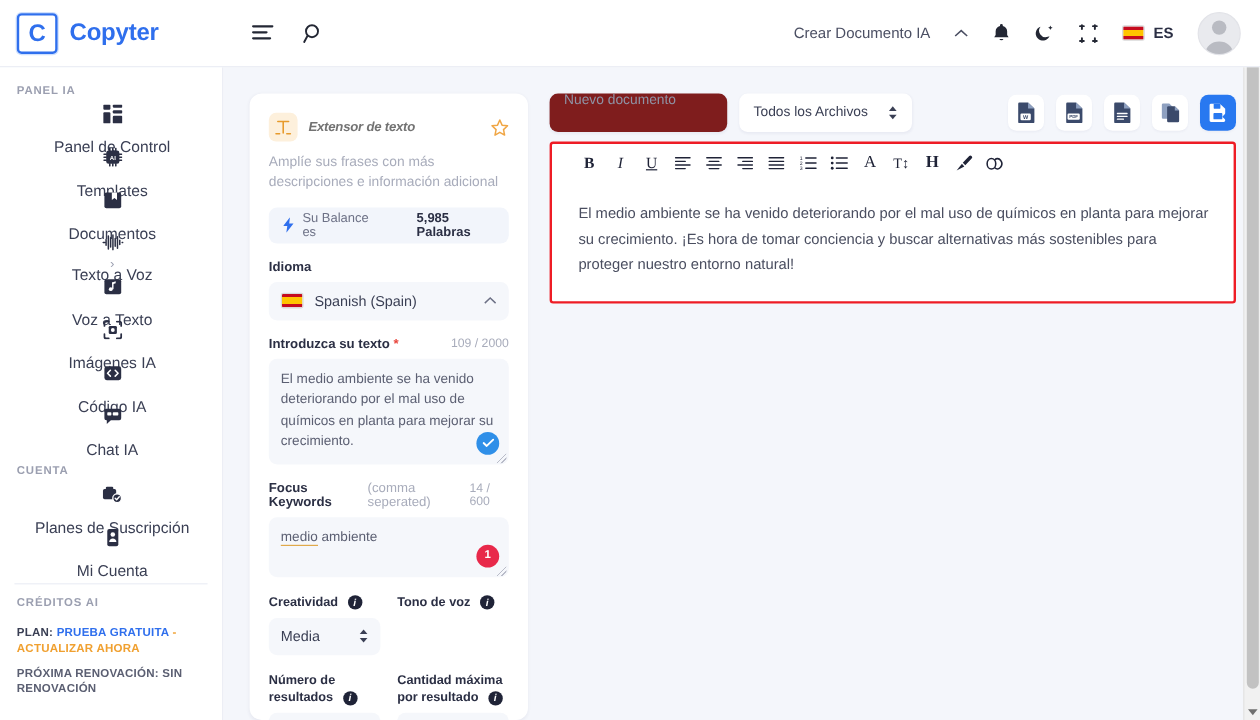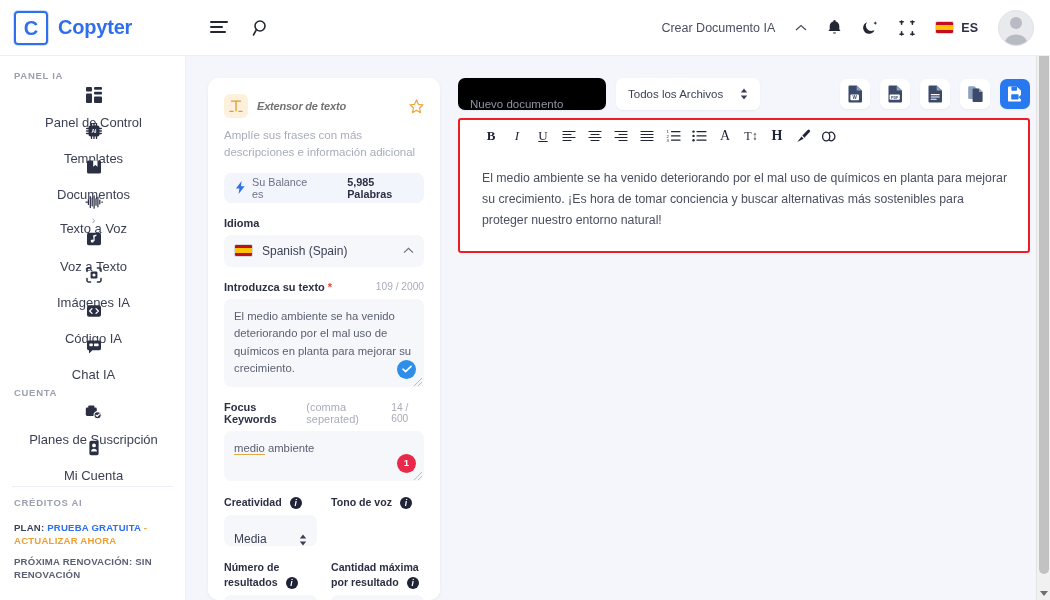--- a/index.html
+++ b/index.html
@@ -132,35 +132,35 @@
       linear-gradient(135deg, transparent 70%, #b9bcc9 70%, #b9bcc9 78%, transparent 78%);
   }
   .kw-box { min-height:50px; }
   .kw-text { }
   .kw-text .u { border-bottom:1.5px solid #e0a94a; }
 
   .two-col { display:flex; gap:14px; }
   .two-col > div { flex:1; min-width:0; }
   .col-label { font-size:10.6px; font-weight:700; color:#2b2f44; margin-top:14px; margin-bottom:6px; line-height:1.35; }
   .mini-select {
-    background:#f5f7fb; border-radius:7px; height:31px; display:flex; align-items:flex-end;
+    background:#f5f7fb; border-radius:7px; height:31px; display:flex; align-items:center;
     padding:0 10px; font-size:12px; color:#3a3f54; cursor:pointer;
   }
   .mini-select .sv { flex:1; }
   .updown { color:#3a3f54; font-size:9px; line-height:1; display:flex; flex-direction:column; gap:1px; }
   .mini-input {
     background:#f5f7fb; border-radius:7px; height:31px; display:flex; align-items:center;
     padding:0 10px; font-size:12px; color:#8f93a5;
   }
 
   
   .editor-col { flex:1; min-width:0; display:flex; flex-direction:column; }
   .doc-toolbar { display:flex; align-items:center; gap:10px; }
   .doc-name {
-    background:#000000; border-radius:7px; height:32px; width:148px; display:flex; align-items:flex-end;
+    background:#7f1d1d; border-radius:7px; height:32px; width:148px; display:flex; align-items:flex-start;
     padding:0 12px; font-size:11.5px; color:#8f93a5; box-shadow:0 1px 2px rgba(30,40,90,.05);
   }
   .doc-filter {
     background:#fff; border-radius:7px; height:32px; width:144px; display:flex; align-items:center;
     padding:0 12px; font-size:11.5px; color:#3a3f54; gap:6px; box-shadow:0 1px 2px rgba(30,40,90,.05); cursor:pointer;
   }
   .doc-filter .sv { flex:1; }
   .fbtn {
     width:30px; height:30px; border-radius:7px; background:#fff; display:flex;
     align-items:center; justify-content:center; cursor:pointer; box-shadow:0 1px 2px rgba(30,40,90,.05);

